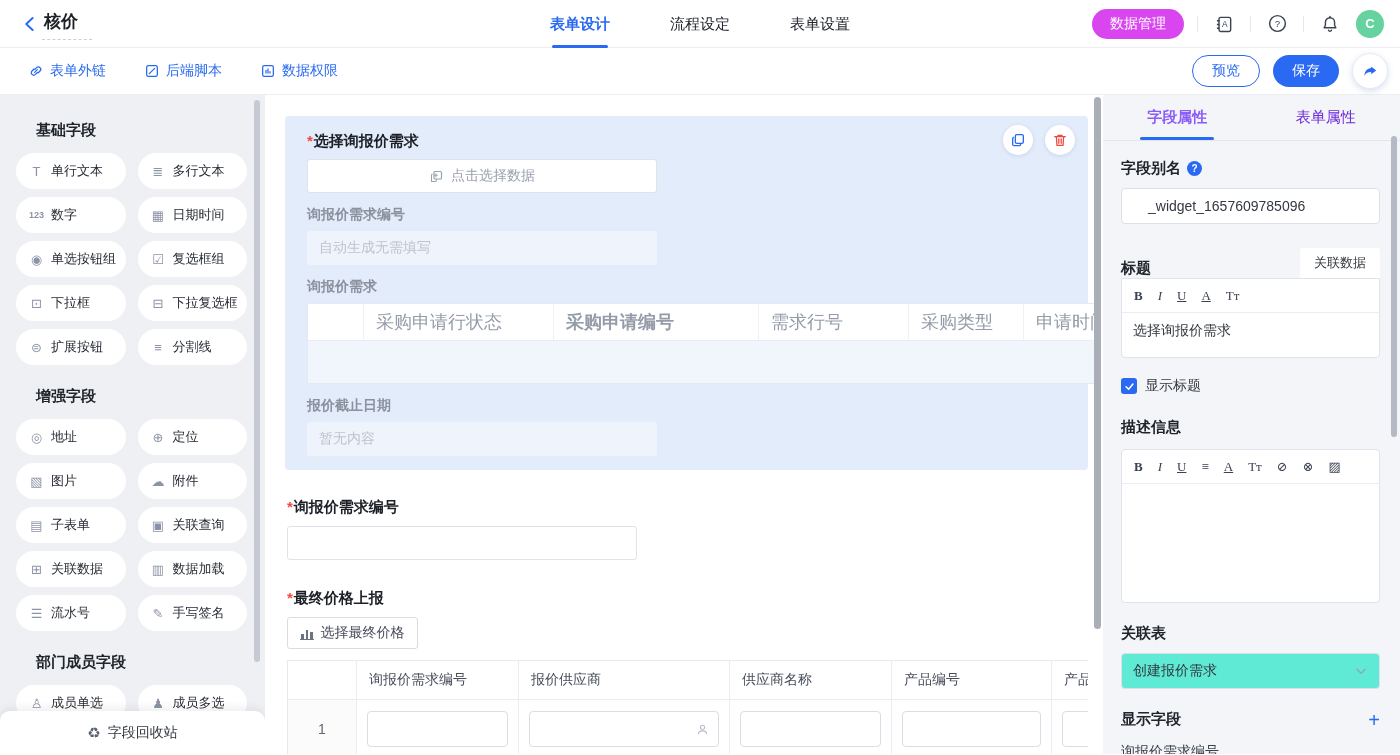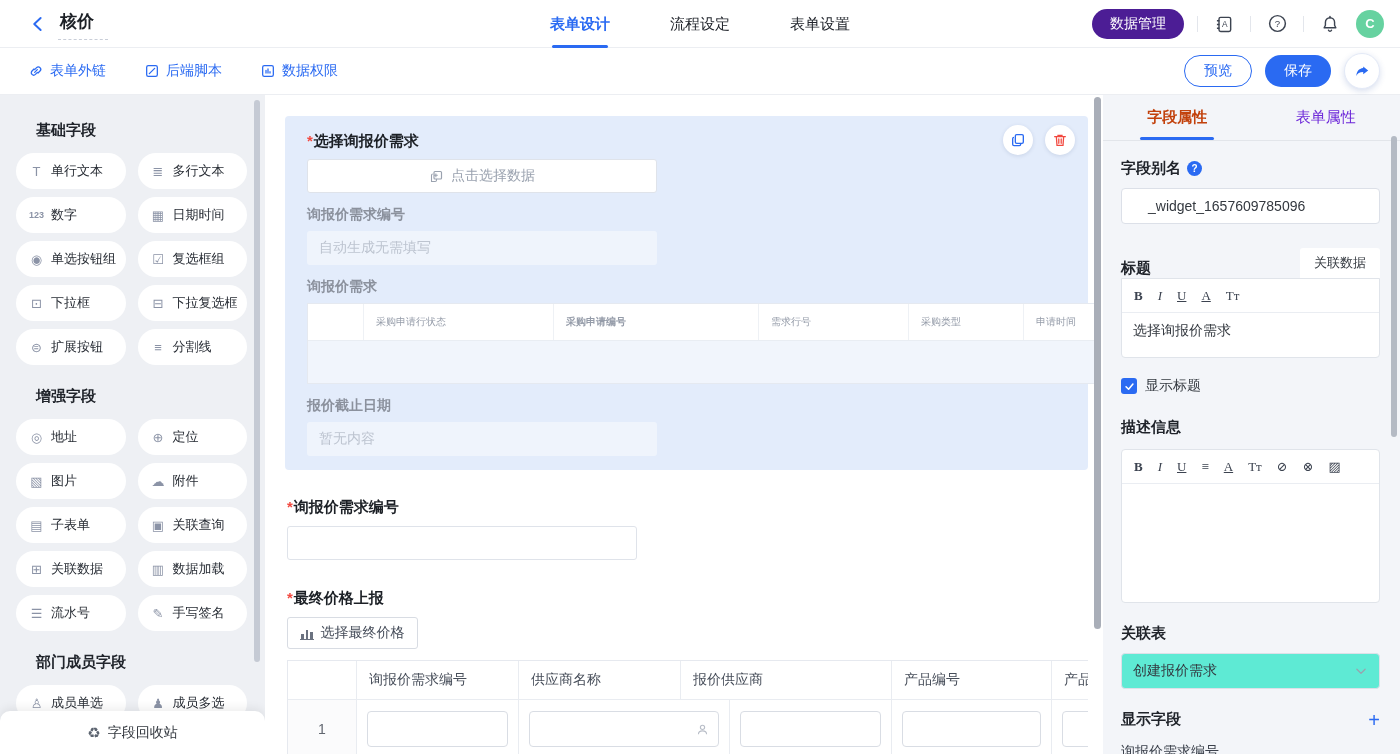--- a/index.html
+++ b/index.html
@@ -2,35 +2,35 @@
 <html><head>
 <meta charset="utf-8">
 <style>
   html,body{margin:0;padding:0;}
   body{font-family:"Liberation Sans","DejaVu Sans",sans-serif;background:#fff;}
   .app{width:1400px;height:755px;overflow:hidden;position:relative;background:#fff;}
   svg{display:block;}
 
   
   .header{height:48px;display:flex;align-items:center;border-bottom:1px solid #eceef2;background:#fff;position:relative;box-sizing:border-box;}
-  .h-left{display:flex;align-items:center;padding-left:26px;gap:8px;}
+  .h-left{display:flex;align-items:center;padding-left:18px;gap:0;}
   .back-btn{width:24px;height:24px;display:flex;align-items:center;justify-content:center;cursor:pointer;}
   .page-title{font-size:17px;font-weight:bold;color:#1c2026;border-bottom:1px dashed #c9ced8;padding:2px 14px 6px 2px;}
   .h-tabs{position:absolute;left:50%;transform:translateX(-50%);display:flex;gap:60px;height:48px;align-items:stretch;}
   .h-tab{font-size:15px;color:#20242b;position:relative;line-height:48px;cursor:pointer;}
   .h-tab.active{color:#2a6af2;font-weight:bold;}
   .h-tab.active::after{content:"";position:absolute;left:2px;right:2px;bottom:0;height:3px;background:#2a6af2;border-radius:2px;}
   .h-right{margin-left:auto;display:flex;align-items:center;gap:13px;padding-right:16px;}
-  .btn-data-manage{height:30px;padding:0 18px;border-radius:15px;background:#4c1d95;color:#fff;font-size:14px;display:flex;align-items:center;border:none;cursor:pointer;}
+  .btn-data-manage{height:30px;padding:0 18px;border-radius:15px;background:#d946ef;color:#fff;font-size:14px;display:flex;align-items:center;border:none;cursor:pointer;}
   .h-divider{width:1px;height:16px;background:#e3e6ec;}
   .h-icon{width:26px;height:26px;display:flex;align-items:center;justify-content:center;cursor:pointer;}
   .avatar{width:28px;height:28px;border-radius:50%;background:#66d2a0;color:#fff;font-size:13px;font-weight:bold;display:flex;align-items:center;justify-content:center;cursor:pointer;}
 
   
-  .subbar{height:47px;display:flex;align-items:center;border-bottom:1px solid #eceef2;background:#fff;padding:0 20px 0 28px;box-sizing:border-box;}
+  .subbar{height:47px;display:flex;align-items:center;border-bottom:1px solid #eceef2;background:#fff;padding:0 12px 0 28px;box-sizing:border-box;}
   .sb-link{display:flex;align-items:center;gap:6px;color:#2a6af2;font-size:14px;margin-right:38px;cursor:pointer;}
   .subbar-right{margin-left:auto;display:flex;align-items:center;gap:13px;}
   .btn-preview{width:68px;height:32px;border:1px solid #2a6af2;border-radius:16px;color:#2a6af2;background:#fff;font-size:14px;display:flex;align-items:center;justify-content:center;cursor:pointer;}
   .btn-save{width:66px;height:32px;border-radius:16px;background:#2a6af2;color:#fff;font-size:14px;display:flex;align-items:center;justify-content:center;border:none;cursor:pointer;}
   .btn-share{width:34px;height:34px;border-radius:50%;background:#fff;border:1px solid #e4eaf7;box-shadow:0 2px 6px rgba(31,70,160,.18);display:flex;align-items:center;justify-content:center;cursor:pointer;}
 
   
   .main{display:flex;height:659px;}
 
   
@@ -51,21 +51,21 @@
   .widget{width:803px;background:#e3ecfb;border-radius:4px;padding:16px 22px 14px;position:relative;box-sizing:border-box;}
   .w-actions{position:absolute;top:9px;right:13px;display:flex;gap:12px;}
   .circle-btn{width:30px;height:30px;border-radius:50%;background:#fff;display:flex;align-items:center;justify-content:center;box-shadow:0 1px 4px rgba(20,40,90,.12);cursor:pointer;}
   .f-label{font-size:15px;font-weight:bold;color:#1c2026;}
   .req{color:#f2483f;margin-right:1px;}
   .select-data-btn{margin-top:8px;width:350px;height:34px;background:#fff;border:1px solid #dfe3ea;border-radius:3px;color:#9aa2af;font-size:14px;display:flex;align-items:center;justify-content:center;gap:7px;cursor:pointer;box-sizing:border-box;}
   .sub-label{margin-top:13px;font-size:14px;font-weight:bold;color:#8b919d;}
   .ghost-input{margin-top:7px;width:350px;height:34px;background:#eff4fc;border-radius:3px;display:flex;align-items:center;padding:0 12px;color:#bdc4d0;font-size:14px;box-sizing:border-box;}
   .t1{margin-top:7px;width:790px;background:#fff;border:1px solid #e5e9f0;box-sizing:border-box;}
   .t1-head{display:flex;height:36px;}
-  .t1-head .c{border-right:1px solid #eef1f5;display:flex;align-items:center;padding:0 12px;font-size:10px;color:#959ca9;box-sizing:border-box;overflow:hidden;white-space:nowrap;}
+  .t1-head .c{border-right:1px solid #eef1f5;display:flex;align-items:center;padding:0 12px;font-size:18px;color:#959ca9;box-sizing:border-box;overflow:hidden;white-space:nowrap;}
   .t1-head .c:last-child{border-right:none;}
   .t1-row{height:42px;background:#f1f5fc;border-top:1px solid #e9edf3;}
   .canvas-field{margin-left:2px;}
   .plain-input{margin-top:9px;width:350px;height:34px;background:#fff;border:1px solid #dfe3ea;border-radius:3px;box-sizing:border-box;}
   .pick-btn{margin-top:9px;height:30px;padding:0 12px;background:#fff;border:1px solid #d8dce3;border-radius:3px;color:#454c59;font-size:14px;display:inline-flex;align-items:center;gap:7px;cursor:pointer;}
   .bars{display:inline-flex;align-items:flex-end;gap:2px;height:12px;border-bottom:1.5px solid #6b7280;padding:0 1px;}
   .bars i{width:2.5px;background:#6b7280;display:block;}
   .t2-wrap{margin-top:11px;width:801px;overflow:hidden;}
   .t2{width:920px;border:1px solid #e6e9ef;background:#fff;box-sizing:border-box;}
   .t2-head{display:flex;height:38px;}
@@ -73,21 +73,21 @@
   .t2-row{display:flex;height:58px;border-top:1px solid #e9ecf1;}
   .t2-row .c{border-right:1px solid #e9ecf1;display:flex;align-items:center;padding:0 10px;box-sizing:border-box;}
   .t2-row .rownum{justify-content:center;color:#61666f;font-size:14px;background:#fbfbfc;}
   .cell-input{flex:1;height:36px;border:1px solid #d9dde4;border-radius:4px;background:#fff;display:flex;align-items:center;justify-content:flex-end;padding:0 8px;box-sizing:border-box;}
   .canvas-scrollbar{position:absolute;right:2px;top:2px;width:7px;height:532px;background:#a9aeb8;border-radius:4px;}
 
   
   .panel{width:297px;background:#f3f5f9;flex-shrink:0;position:relative;overflow:hidden;box-sizing:border-box;}
   .p-tabs{height:45px;display:flex;border-bottom:1px solid #e2e5ea;}
   .p-tab{flex:1;display:flex;align-items:center;justify-content:center;font-size:15px;color:#6d28d9;position:relative;cursor:pointer;}
-  .p-tab.active{color:#c2410c;font-weight:bold;}
+  .p-tab.active{color:#8b5cf6;font-weight:bold;}
   .p-tab.active::after{content:"";position:absolute;bottom:0;left:50%;transform:translateX(-50%);width:74px;height:3px;background:#2a6af2;border-radius:2px;}
   .p-body{padding:18px 20px 0 18px;}
   .p-label-row{display:flex;align-items:center;gap:6px;}
   .p-label{font-size:15px;font-weight:bold;color:#20242b;}
   .help-badge{width:15px;height:15px;border-radius:50%;background:#2a6af2;color:#fff;font-size:10px;font-weight:bold;display:flex;align-items:center;justify-content:center;cursor:pointer;}
   .p-input{margin-top:10px;height:36px;background:#fff;border:1px solid #dce0e8;border-radius:4px;display:flex;align-items:center;padding:0 26px;font-size:14px;color:#33383f;box-sizing:border-box;}
   .title-row{margin-top:24px;display:flex;align-items:flex-end;justify-content:space-between;}
   .linked-data-btn{height:30px;padding:0 14px;background:#fff;border:none;border-radius:3px 3px 0 0;font-size:13px;color:#33383f;cursor:pointer;}
   .editor{background:#fff;border:1px solid #e0e4ea;border-radius:0 0 4px 4px;}
   .editor.r{border-radius:4px;}
@@ -363,22 +363,22 @@
               <i style="height:9px;"></i>
               <i style="height:7px;"></i>
             </span>
           <span>选择最终价格</span>
         </div>
         <div class="t2-wrap">
           <div class="t2">
             <div class="t2-head">
               <div class="c" style="width:69px;"></div>
               <div class="c" style="width:162px;">询报价需求编号</div>
+              <div class="c" style="width:211px;">报价供应商</div>
               <div class="c" style="width:162px;">供应商名称</div>
-              <div class="c" style="width:211px;">报价供应商</div>
               <div class="c" style="width:160px;">产品编号</div>
               <div class="c" style="flex:1;border-right:none;">产品名称</div>
             </div>
             <div class="t2-row">
               <div class="c rownum" style="width:69px;">1</div>
               <div class="c" style="width:162px;">
                   <div class="cell-input"></div>
                 </div>
               <div class="c" style="width:211px;">
                   <div class="cell-input">

